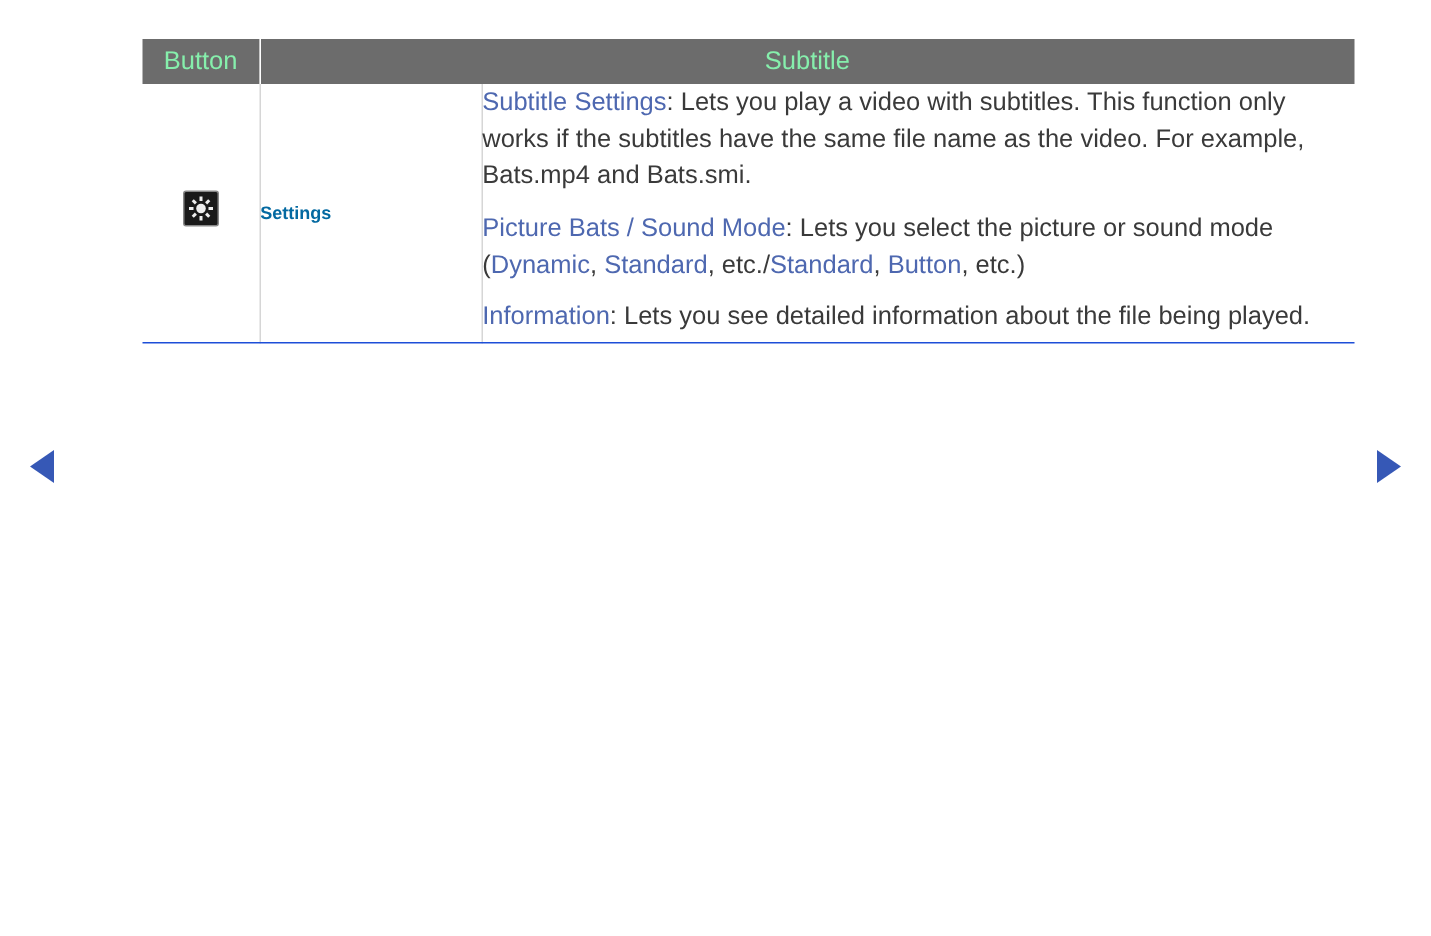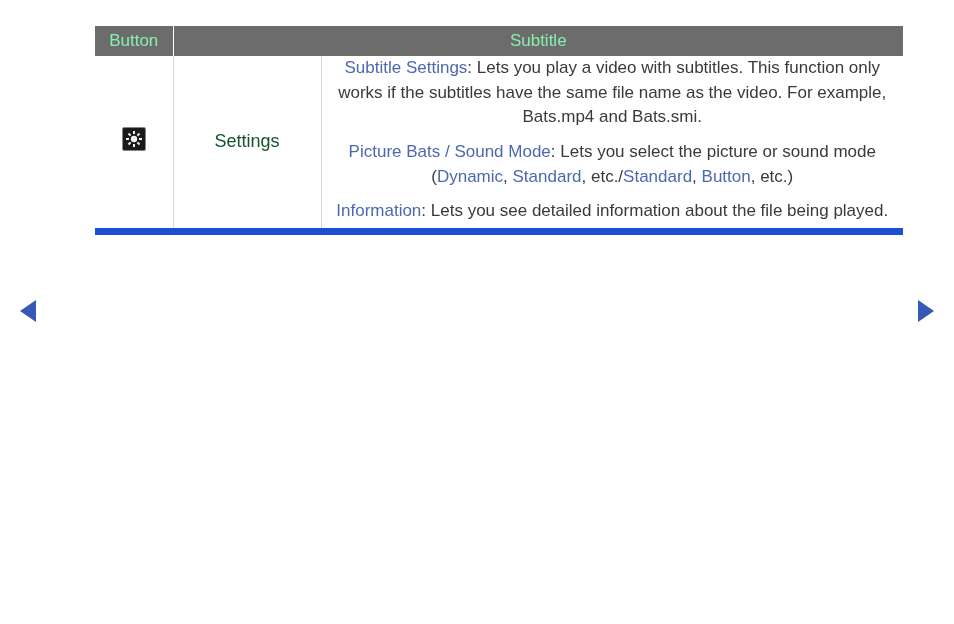--- a/index.html
+++ b/index.html
@@ -4,26 +4,26 @@
 <style>
   html,body{margin:0;padding:0;width:954px;height:624px;background:#fff;font-family:Helvetica,Arial,sans-serif;font-size:17px;color:#3a3a3a;}
   .page{position:relative;width:954px;height:624px;}
   .table{position:absolute;left:95px;top:26px;width:808px;border-collapse:collapse;}
   .table td,.table th{vertical-align:middle;padding:0;}
   .hrow th{background:#6c6c6c;color:#86efac;font-weight:normal;text-align:center;height:30px;font-size:17px;}
   .hrow .sep{border-right:1px solid #fff;}
   .col-btn{width:78px;}
   .col-name{width:148px;}
   .col-op{}
-  .brow td{border-bottom:7px solid #1d4ed8;text-align:center;}
+  .brow td{border-bottom:1px solid #1d4ed8;}
   .brow .bsep{border-right:1px solid #d6d6d6;}
   .cell-icon{text-align:center;}
   .icon-box{display:inline-block;width:22px;height:22px;background:#1a1a1a;border:1px solid #888;border-radius:2px;position:relative;}
   .icon-box svg{position:absolute;left:2px;top:2px;}
-  .cell-name{color:#14532d;padding-left:8px;font-size:18px;}
+  .cell-name{color:#0369a1;padding-left:8px;font-size:12px;font-weight:bold;}
   .cell-op{padding:12px 14px 12px 14px;line-height:1.45;}
   .cell-op p{margin:0 0 10px 0;}
   .cell-op p:last-child{margin-bottom:4px;}
   .term{color:#4e68b0;}
   .nav{position:absolute;top:300px;cursor:pointer;}
   .nav.left{left:20px;}
   .nav.right{right:20px;}
   .tri{width:0;height:0;border-top:11px solid transparent;border-bottom:11px solid transparent;}
   .nav.left .tri{border-right:16px solid #3658b6;}
   .nav.right .tri{border-left:16px solid #3658b6;}

